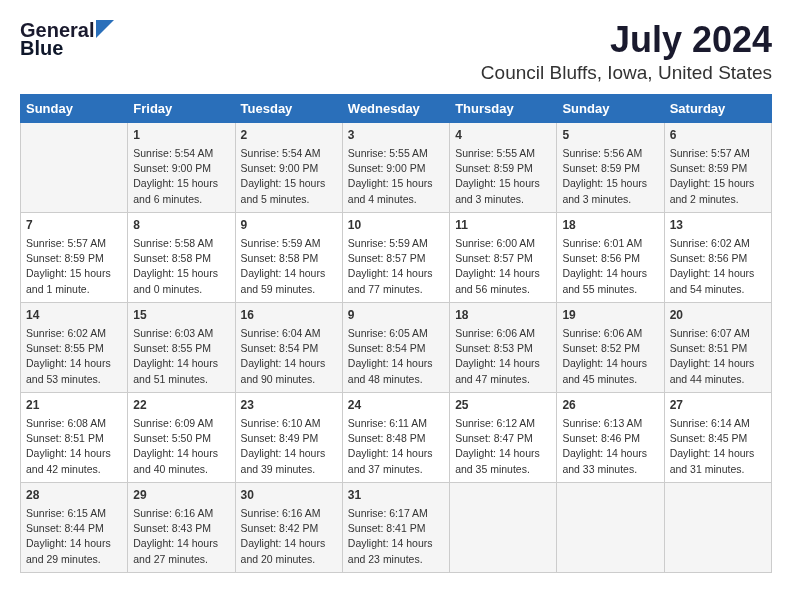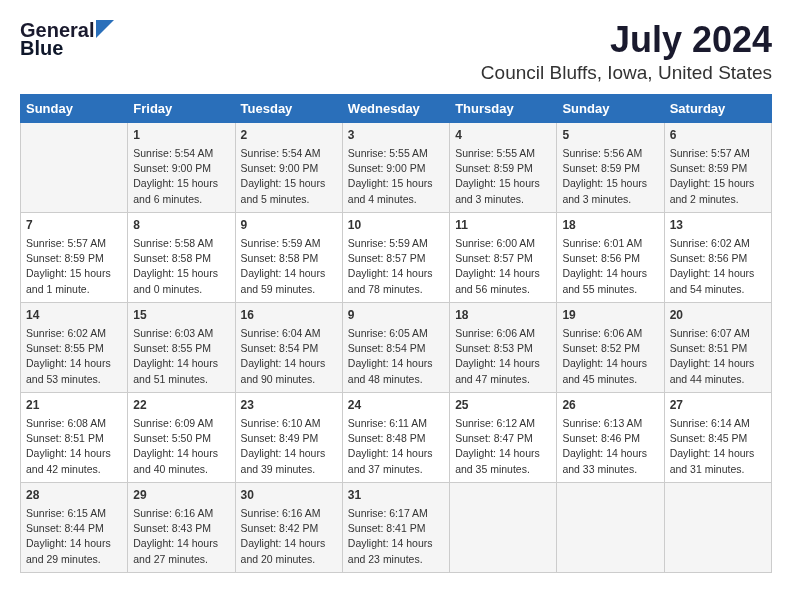--- a/index.html
+++ b/index.html
@@ -181,21 +181,21 @@
           <div class="cell-content">Sunrise: 5:59 AM</div>
           <div class="cell-content">Sunset: 8:58 PM</div>
           <div class="cell-content">Daylight: 14 hours</div>
           <div class="cell-content">and 59 minutes.</div>
         </td>
         <td>
           <span class="day-num">10</span>
           <div class="cell-content">Sunrise: 5:59 AM</div>
           <div class="cell-content">Sunset: 8:57 PM</div>
           <div class="cell-content">Daylight: 14 hours</div>
-          <div class="cell-content">and 78 minutes.</div>
+          <div class="cell-content">and 77 minutes.</div>
         </td>
         <td>
           <span class="day-num">11</span>
           <div class="cell-content">Sunrise: 6:00 AM</div>
           <div class="cell-content">Sunset: 8:57 PM</div>
           <div class="cell-content">Daylight: 14 hours</div>
           <div class="cell-content">and 56 minutes.</div>
         </td>
         <td>
           <span class="day-num">18</span>

